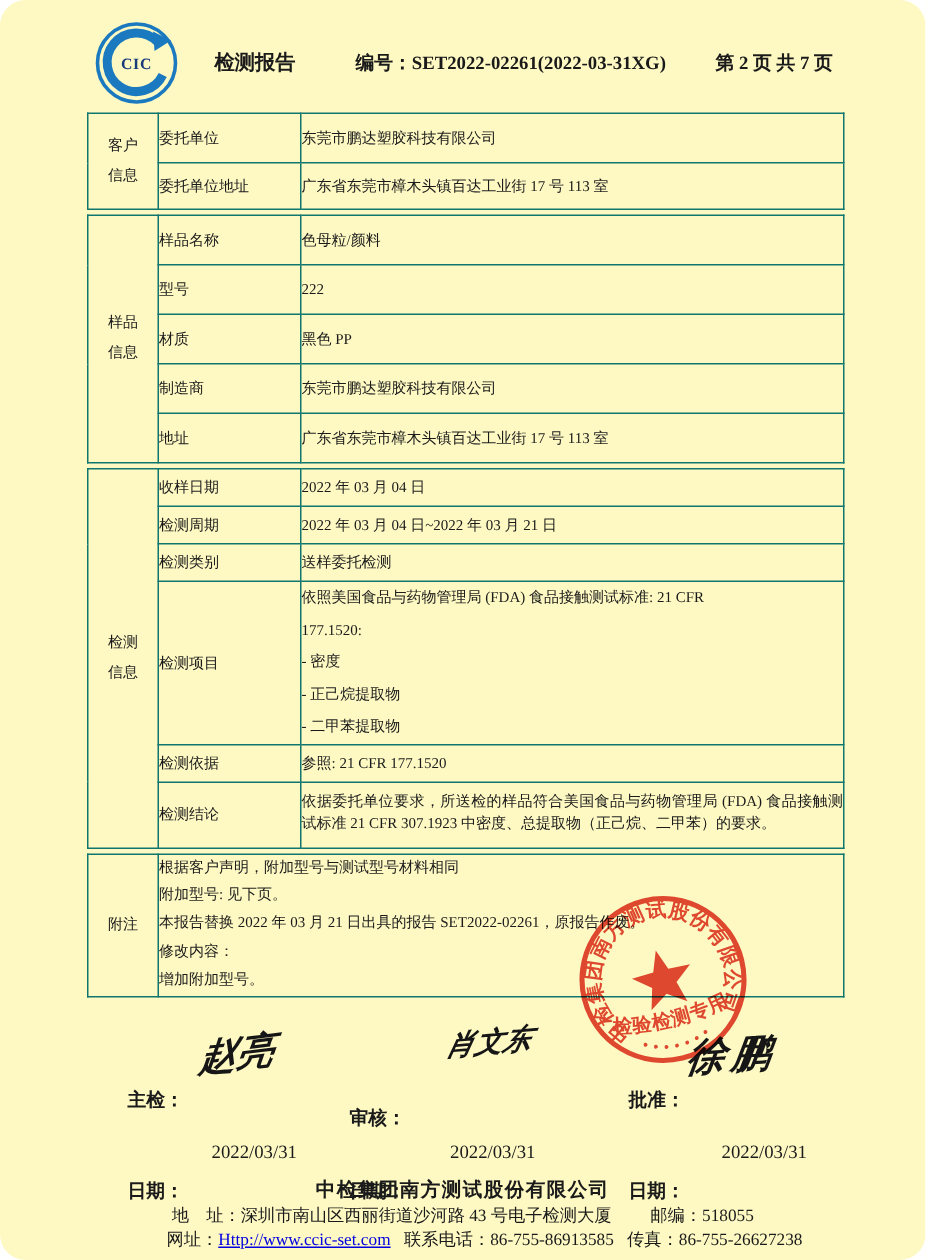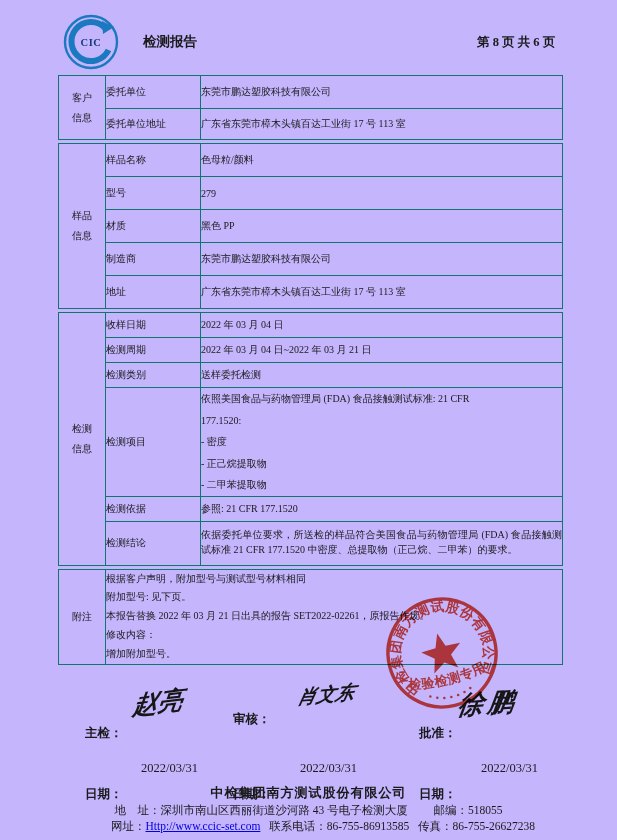--- a/index.html
+++ b/index.html
@@ -1,19 +1,20 @@
 <!DOCTYPE html>
 <html><head>
 <meta charset="utf-8">
 <style>
   html,body { margin:0; padding:0; background:#ffffff; }
   .page {
-    position:relative; width:617px; height:840px; background:#c4b5fd;
+    position:relative; width:617px; height:840px; background:#fef9c3;
     font-family:"Liberation Serif","DejaVu Serif",serif; color:#1a1a1a;
     overflow:hidden;
+    border-radius:17px;
   }
   
   .logo { position:absolute; left:60px; top:13px; width:62px; height:58px; }
   .hdr-title { position:absolute; left:143px; top:33px; font-size:13.5px; font-weight:bold; }
   .hdr-no { position:absolute; left:237px; top:34px; font-size:12.5px; font-weight:bold; }
   .hdr-page { position:absolute; left:477px; top:34px; font-size:12.5px; font-weight:bold; }
   
   .tables { position:absolute; left:58px; top:75px; width:506px; }
   table.sec { border-collapse:collapse; width:504px; table-layout:fixed; margin:0 0 3px 0; }
   table.sec td { border:1px solid #0f766e; font-size:10px; vertical-align:middle; padding:0;margin-left:24px; }
@@ -53,21 +54,22 @@
 
 <div class="page">
 
   <svg class="logo" viewBox="0 0 60 58">
     <circle cx="30" cy="29" r="26" fill="none" stroke="#1b79c0" stroke-width="2.4"></circle>
     <path d="M 44,15 A 19.5,19.5 0 1 0 47.5,37" fill="none" stroke="#1b79c0" stroke-width="6"></path>
     <polygon points="41,8 53,14 42,21" fill="#1b79c0"></polygon>
     <text x="30" y="33" font-size="10.5" font-weight="bold" fill="#173a7a" text-anchor="middle" letter-spacing="0.5" font-family="Liberation Serif, DejaVu Serif, serif">CIC</text>
   </svg>
   <div class="hdr-title">检测报告</div>
-  <div class="hdr-page">第 8 页 共 6 页</div>
+  <div class="hdr-no"><span>编号：</span><span>SET2022-02261(2022-03-31XG)</span></div>
+  <div class="hdr-page">第 2 页 共 7 页</div>
 
   <div class="tables">
 
     <table class="sec">
       <colgroup>
           <col style="width:47px">
           <col style="width:95px">
           <col style="width:362px">
         </colgroup>
       <tbody>
@@ -96,21 +98,21 @@
           <tr class="r33">
         <td class="g" rowspan="5">
           <div>样品</div>
           <div>信息</div>
         </td>
         <td class="l">样品名称</td>
         <td class="v">色母粒/颜料</td>
       </tr>
       <tr class="r33">
         <td class="l">型号</td>
-        <td class="v">279</td>
+        <td class="v">222</td>
       </tr>
       <tr class="r33">
         <td class="l">材质</td>
         <td class="v">黑色 PP</td>
       </tr>
       <tr class="r33">
         <td class="l">制造商</td>
         <td class="v">东莞市鹏达塑胶科技有限公司</td>
       </tr>
       <tr class="r33">
@@ -152,21 +154,21 @@
           <div class="ln">- 正己烷提取物</div>
           <div class="ln">- 二甲苯提取物</div>
         </td>
       </tr>
       <tr class="r25">
         <td class="l">检测依据</td>
         <td class="v">参照: 21 CFR 177.1520</td>
       </tr>
       <tr class="r44">
         <td class="l">检测结论</td>
-        <td class="v v-concl">依据委托单位要求，所送检的样品符合美国食品与药物管理局 (FDA) 食品接触测试标准 21 CFR 177.1520 中密度、总提取物（正己烷、二甲苯）的要求。</td>
+        <td class="v v-concl">依据委托单位要求，所送检的样品符合美国食品与药物管理局 (FDA) 食品接触测试标准 21 CFR 307.1923 中密度、总提取物（正己烷、二甲苯）的要求。</td>
       </tr>
     </tbody>
       </table>
 
     <table class="sec">
       <colgroup>
           <col style="width:47px">
           <col style="width:457px">
         </colgroup>
       <tbody>
@@ -180,21 +182,21 @@
           <div class="ln">本报告替换 2022 年 03 月 21 日出具的报告 SET2022-02261，原报告作废。</div>
           <div class="ln">修改内容：</div>
           <div class="ln">增加附加型号。</div>
         </td>
       </tr>
     </tbody>
       </table>
   </div>
 
   <div class="sig-label" style="left:85px; top:700px;">主检：</div>
-  <div class="sig-label" style="left:233px; top:686px;">审核：</div>
+  <div class="sig-label" style="left:233px; top:712px;">审核：</div>
   <div class="sig-label" style="left:419px; top:700px;">批准：</div>
 
   <div class="sig-name sig1">赵亮</div>
   <div class="sig-name sig2">肖文东</div>
   <div class="sig-name sig3">徐鹏</div>
 
   <div class="sig-label" style="left:85px; top:761px;">日期：</div>
   <div class="sig-date-val" style="left:141px; top:761px;">2022/03/31</div>
   <div class="sig-label" style="left:233px; top:761px;">日期：</div>
   <div class="sig-date-val" style="left:300px; top:761px;">2022/03/31</div>

